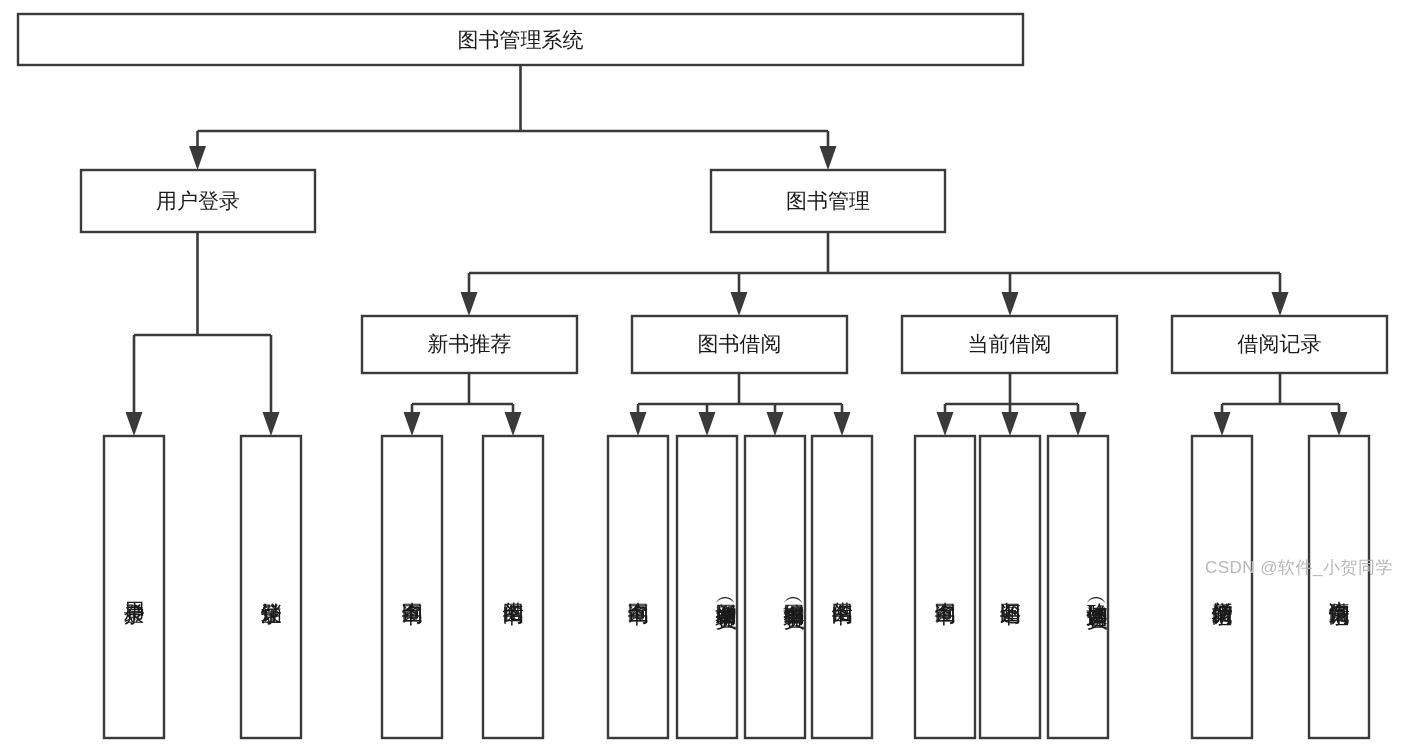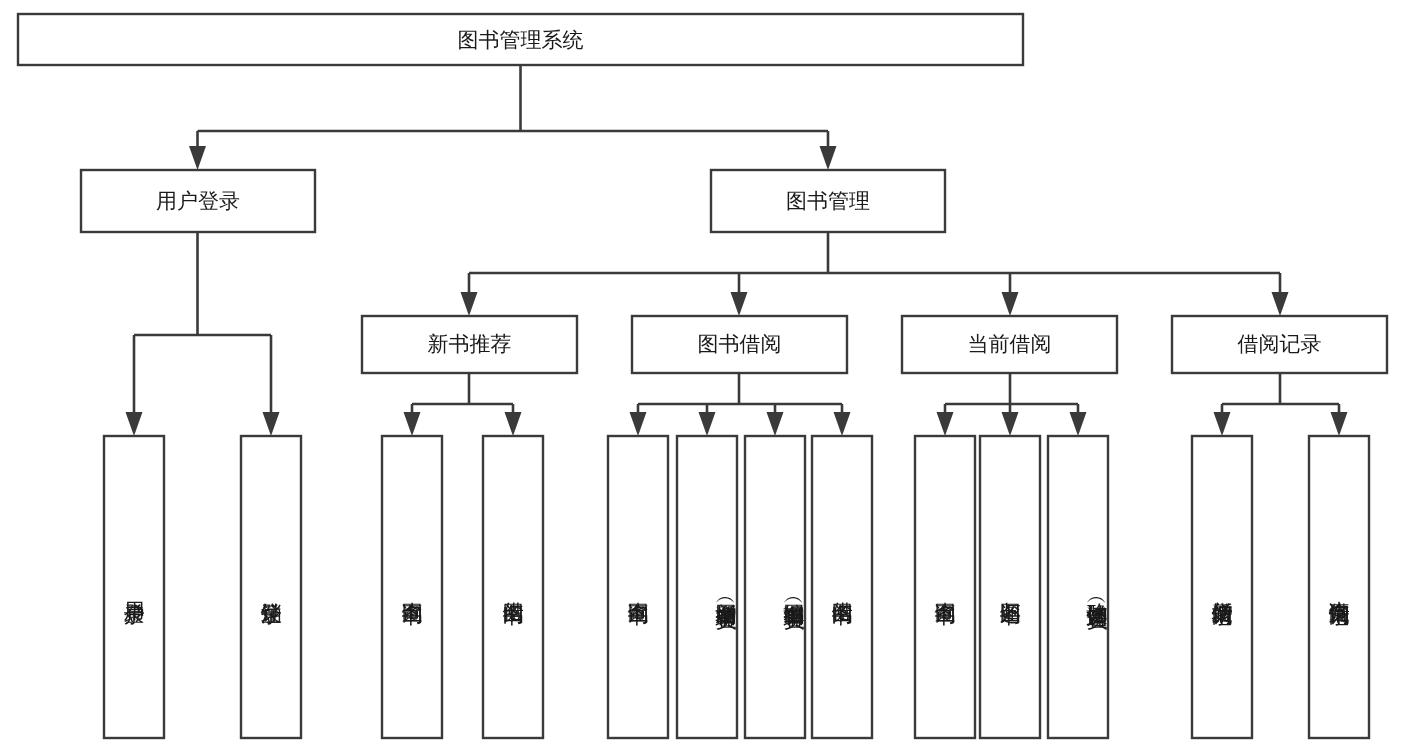--- a/index.html
+++ b/index.html
@@ -206,20 +206,21 @@
     <span class="vlabel" style="position:absolute;left:812px;top:436px;width:60px;height:302px;">借阅图书</span>
 
     <span class="vlabel" style="position:absolute;left:915px;top:436px;width:60px;height:302px;">查询图书</span>
     <span class="vlabel" style="position:absolute;left:980px;top:436px;width:60px;height:302px;">归还图书</span>
     <span class="vlabel vlabel-top" style="position:absolute;left:1048px;top:436px;width:60px;height:302px;">确认归还（管理员）</span>
 
     <span class="vlabel" style="position:absolute;left:1192px;top:436px;width:60px;height:302px;">新增借阅记录</span>
     <span class="vlabel" style="position:absolute;left:1309px;top:436px;width:60px;height:302px;">查询借阅记录</span>
   </div>
 
+  <div class="watermark">CSDN @软件_小贺同学</div>
 
 </div>
 
 <style>
   .vlabel {
     display: flex;
     align-items: center;
     justify-content: center;
     writing-mode: vertical-rl;
     text-orientation: upright;

